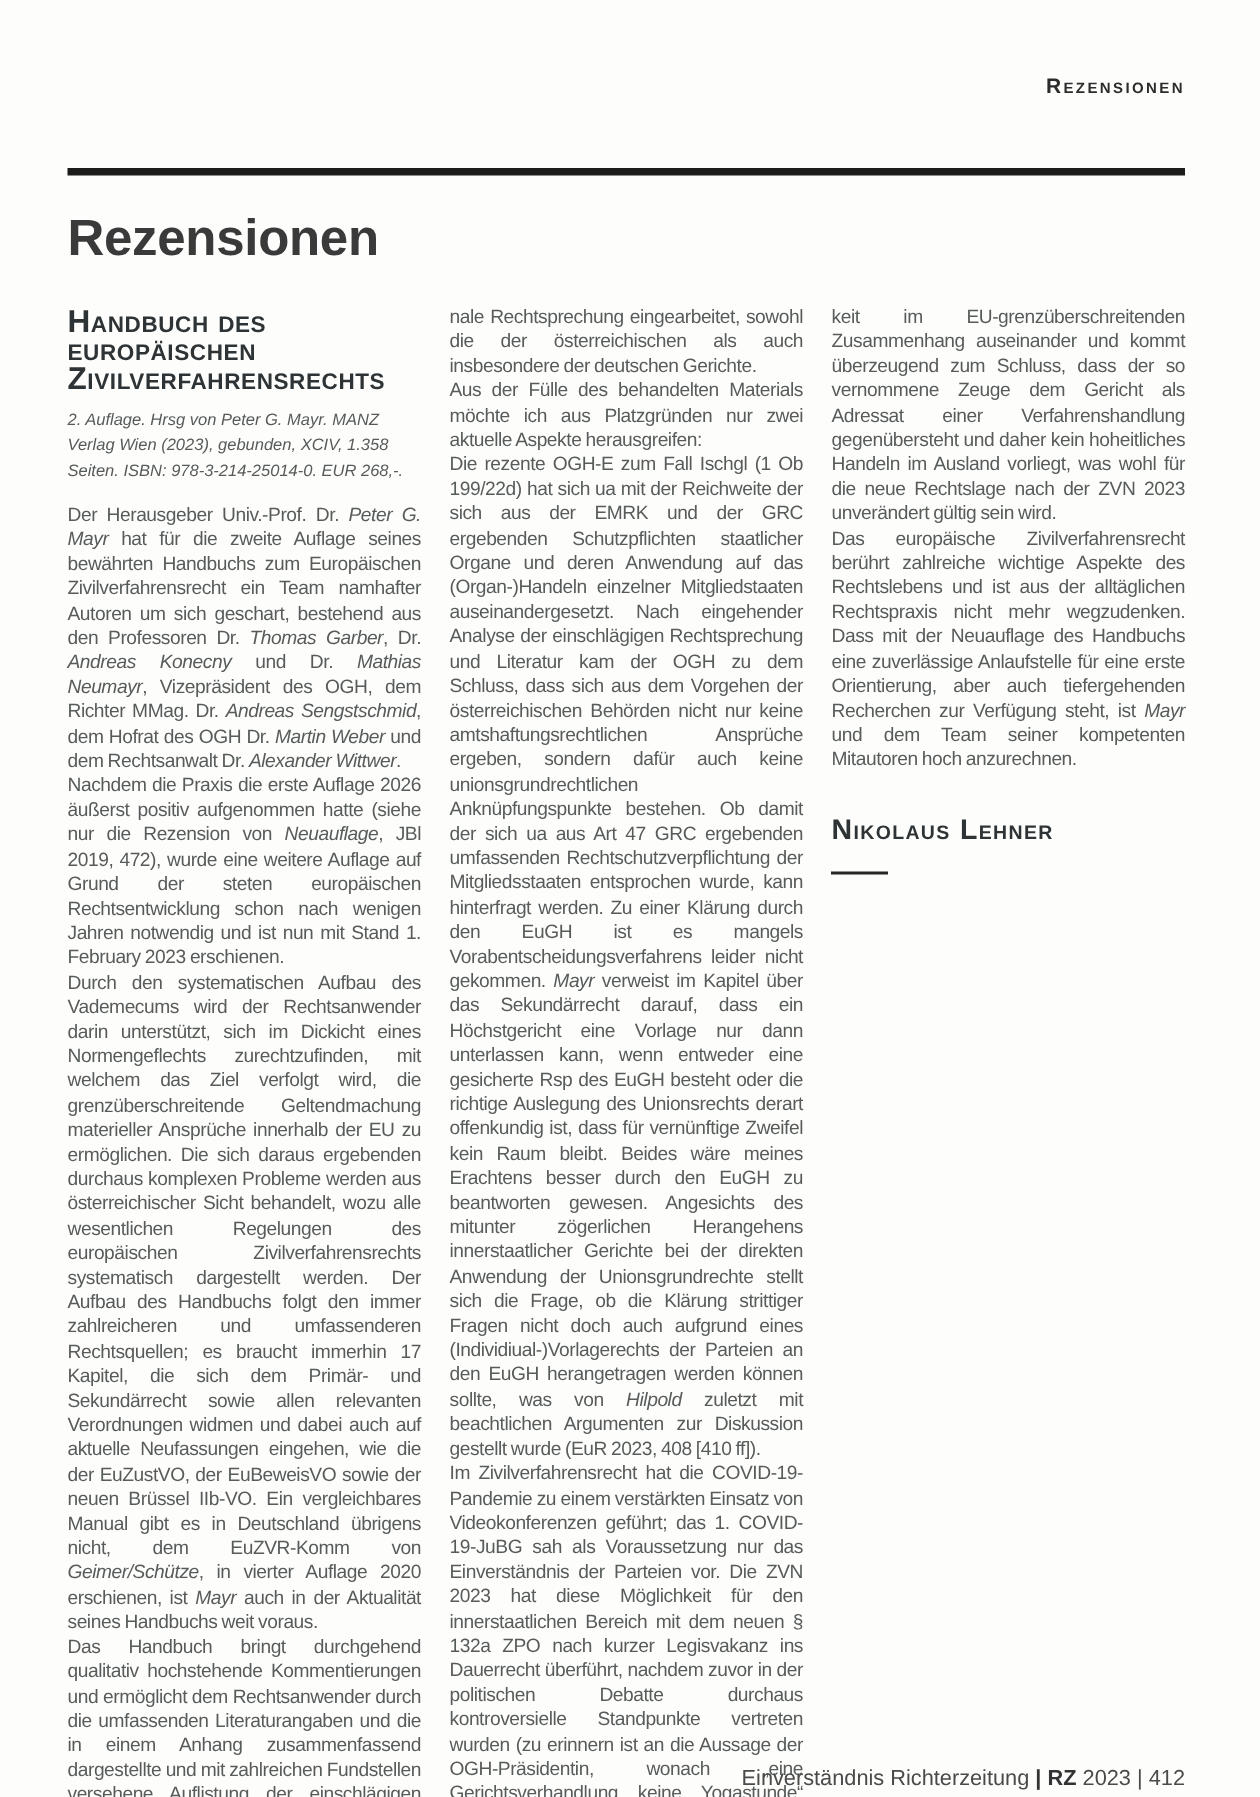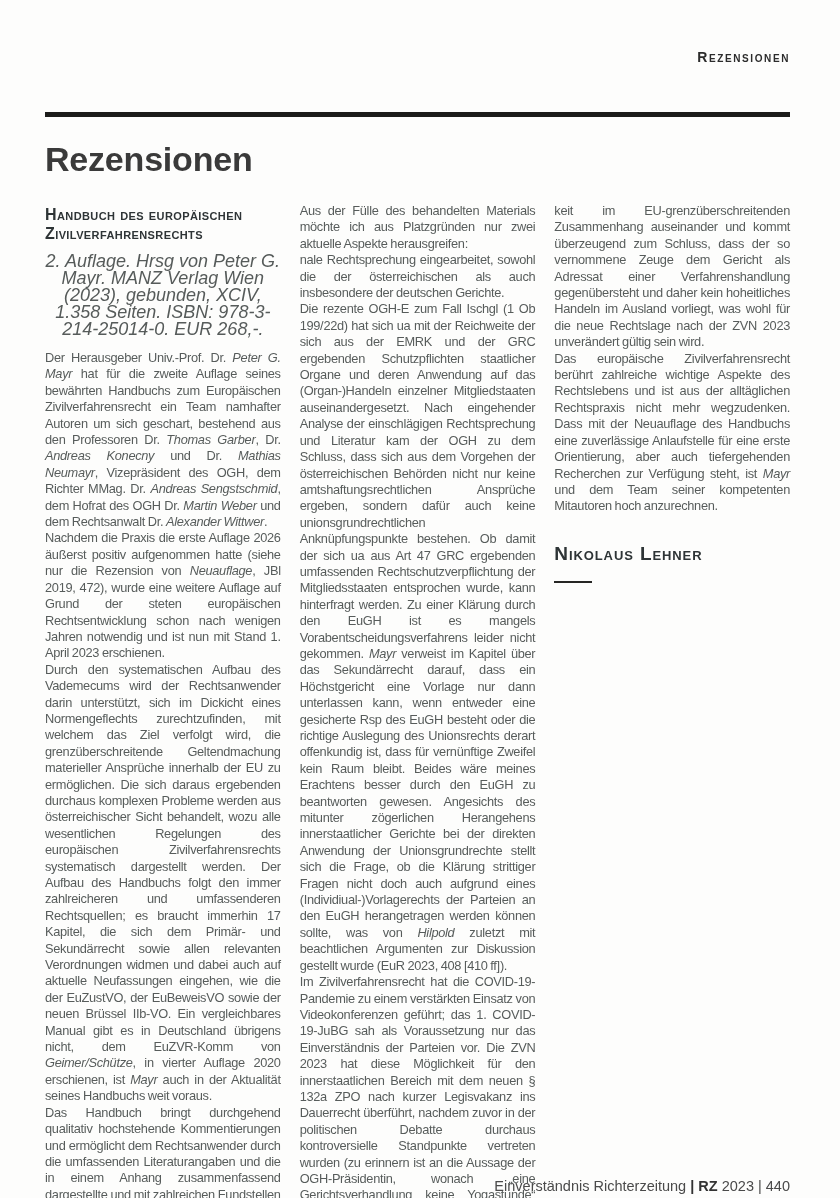--- a/index.html
+++ b/index.html
@@ -39,34 +39,33 @@
     color: #3a3a3a;
   }
   .columns {
     display: flex;
     gap: 19px;
     margin-top: 24px;
   }
   .col { flex: 1 1 0; min-width: 0; }
   .review-title {
     margin: 2px 0 0 0;
-    font-size: 16px;
+    font-size: 21px;
     line-height: 19px;
     font-weight: 700;
     font-variant: small-caps;
     letter-spacing: 0.4px;
     color: #2e3436;
   }
   .bibliography {
     margin: 10px 0 12px 0;
     font-style: italic;
-    font-size: 18px;
+    font-size: 11px;
     line-height: 17px;
     color: #565b5a;
-    text-align: center;
   }
   .col-body p {
     margin: 0;
     font-size: 12.8px;
     line-height: 16.4px;
     letter-spacing: -0.3px;
     word-spacing: -0.5px;
     text-align: justify;
     hyphens: auto;
     color: #575c5b;
@@ -107,41 +106,41 @@
 
   <h1 class="page-title">Rezensionen</h1>
 
   <div class="columns">
 
     <div class="col">
       <h2 class="review-title">Handbuch des europäischen Zivilverfahrensrechts</h2>
       <p class="bibliography">2. Auflage. Hrsg von Peter G. Mayr. MANZ Verlag Wien (2023), gebunden, XCIV, 1.358 Seiten. ISBN: 978-3-214-25014-0. EUR 268,-.</p>
       <div class="col-body">
           <p><span>Der Herausgeber Univ.-Prof. Dr. </span><em>Peter G. Mayr</em><span> hat für die zweite Auflage seines bewährten Handbuchs zum Europäischen Zivilverfahrensrecht ein Team namhafter Autoren um sich geschart, bestehend aus den Professoren Dr. </span><em>Thomas Garber</em><span>, Dr. </span><em>Andreas Konecny</em><span> und Dr. </span><em>Mathias Neumayr</em><span>, Vizepräsident des OGH, dem Richter MMag. Dr. </span><em>Andreas Sengstschmid</em><span>, dem Hofrat des OGH Dr. </span><em>Martin Weber</em><span> und dem Rechtsanwalt Dr. </span><em>Alexander Wittwer</em><span>.</span></p>
-          <p><span>Nachdem die Praxis die erste Auflage 2026 äußerst positiv aufgenommen hatte (siehe nur die Rezension von </span><em>Neuauflage</em><span>, JBl 2019, 472), wurde eine weitere Auflage auf Grund der steten europäischen Rechtsentwicklung schon nach wenigen Jahren notwendig und ist nun mit Stand 1. April 2023 erschienen.</span></p>
+          <p><span>Nachdem die Praxis die erste Auflage 2026 äußerst positiv aufgenommen hatte (siehe nur die Rezension von </span><em>Neuauflage</em><span>, JBl 2019, 472), wurde eine weitere Auflage auf Grund der steten europäischen Rechtsentwicklung schon nach wenigen Jahren notwendig und ist nun mit Stand 1. February 2023 erschienen.</span></p>
           <p><span>Durch den systematischen Aufbau des Vademecums wird der Rechtsanwender darin unterstützt, sich im Dickicht eines Normengeflechts zurechtzufinden, mit welchem das Ziel verfolgt wird, die grenzüberschreitende Geltendmachung materieller Ansprüche innerhalb der EU zu ermöglichen. Die sich daraus ergebenden durchaus komplexen Probleme werden aus österreichischer Sicht behandelt, wozu alle wesentlichen Regelungen des europäischen Zivilverfahrensrechts systematisch dargestellt werden. Der Aufbau des Handbuchs folgt den immer zahlreicheren und umfassenderen Rechtsquellen; es braucht immerhin 17 Kapitel, die sich dem Primär- und Sekundärrecht sowie allen relevanten Verordnungen widmen und dabei auch auf aktuelle Neufassungen eingehen, wie die der EuZustVO, der EuBeweisVO sowie der neuen Brüssel IIb-VO. Ein vergleichbares Manual gibt es in Deutschland übrigens nicht, dem EuZVR-Komm von </span><em>Geimer/Schütze</em><span>, in vierter Auflage 2020 erschienen, ist </span><em>Mayr</em><span> auch in der Aktualität seines Handbuchs weit voraus.</span></p>
           <p><span>Das Handbuch bringt durchgehend qualitativ hochstehende Kommentierungen und ermöglicht dem Rechtsanwender durch die umfassenden Literaturangaben und die in einem Anhang zusammenfassend dargestellte und mit zahlreichen Fundstellen versehene Auflistung der einschlägigen EuGH-Rechtsprechung eine vertiefende Auseinandersetzung mit weitergehenden Fragen. Neben der europäischen Rechtsprechung wurde auch die aktuelle natio-</span></p>
         </div>
     </div>
 
     <div class="col">
       <div class="col-body">
+          <p><span>nale Rechtsprechung eingearbeitet, sowohl die der österreichischen als auch insbesondere der deutschen Gerichte.</span></p>
           <p><span>Aus der Fülle des behandelten Materials möchte ich aus Platzgründen nur zwei aktuelle Aspekte herausgreifen:</span></p>
-          <p><span>nale Rechtsprechung eingearbeitet, sowohl die der österreichischen als auch insbesondere der deutschen Gerichte.</span></p>
           <p><span>Die rezente OGH-E zum Fall Ischgl (1 Ob 199/22d) hat sich ua mit der Reichweite der sich aus der EMRK und der GRC ergebenden Schutzpflichten staatlicher Organe und deren Anwendung auf das (Organ-)Handeln einzelner Mitgliedstaaten auseinandergesetzt. Nach eingehender Analyse der einschlägigen Rechtsprechung und Literatur kam der OGH zu dem Schluss, dass sich aus dem Vorgehen der österreichischen Behörden nicht nur keine amtshaftungsrechtlichen Ansprüche ergeben, sondern dafür auch keine unionsgrundrechtlichen Anknüpfungspunkte bestehen. Ob damit der sich ua aus Art 47 GRC ergebenden umfassenden Rechtschutzverpflichtung der Mitgliedsstaaten entsprochen wurde, kann hinterfragt werden. Zu einer Klärung durch den EuGH ist es mangels Vorabentscheidungsverfahrens leider nicht gekommen. </span><em>Mayr</em><span> verweist im Kapitel über das Sekundärrecht darauf, dass ein Höchstgericht eine Vorlage nur dann unterlassen kann, wenn entweder eine gesicherte Rsp des EuGH besteht oder die richtige Auslegung des Unionsrechts derart offenkundig ist, dass für vernünftige Zweifel kein Raum bleibt. Beides wäre meines Erachtens besser durch den EuGH zu beantworten gewesen. Angesichts des mitunter zögerlichen Herangehens innerstaatlicher Gerichte bei der direkten Anwendung der Unionsgrundrechte stellt sich die Frage, ob die Klärung strittiger Fragen nicht doch auch aufgrund eines (Individiual-)Vorlagerechts der Parteien an den EuGH herangetragen werden können sollte, was von </span><em>Hilpold</em><span> zuletzt mit beachtlichen Argumenten zur Diskussion gestellt wurde (EuR 2023, 408 [410 ff]).</span></p>
           <p><span>Im Zivilverfahrensrecht hat die COVID-19-Pandemie zu einem verstärkten Einsatz von Videokonferenzen geführt; das 1. COVID-19-JuBG sah als Voraussetzung nur das Einverständnis der Parteien vor. Die ZVN 2023 hat diese Möglichkeit für den innerstaatlichen Bereich mit dem neuen § 132a ZPO nach kurzer Legisvakanz ins Dauerrecht überführt, nachdem zuvor in der politischen Debatte durchaus kontroversielle Standpunkte vertreten wurden (zu erinnern ist an die Aussage der OGH-Präsidentin, wonach „eine Gerichtsverhandlung keine Yogastunde“ sei). </span><em>Sengstschmid</em><span> setzt sich im Kapitel über die EuBeweisVO 2020 mit der Frage der Zulässig-</span></p>
         </div>
     </div>
 
     <div class="col">
       <div class="col-body">
           <p><span>keit im EU-grenzüberschreitenden Zusammenhang auseinander und kommt überzeugend zum Schluss, dass der so vernommene Zeuge dem Gericht als Adressat einer Verfahrenshandlung gegenübersteht und daher kein hoheitliches Handeln im Ausland vorliegt, was wohl für die neue Rechtslage nach der ZVN 2023 unverändert gültig sein wird.</span></p>
           <p><span>Das europäische Zivilverfahrensrecht berührt zahlreiche wichtige Aspekte des Rechtslebens und ist aus der alltäglichen Rechtspraxis nicht mehr wegzudenken. Dass mit der Neuauflage des Handbuchs eine zuverlässige Anlaufstelle für eine erste Orientierung, aber auch tiefergehenden Recherchen zur Verfügung steht, ist </span><em>Mayr</em><span> und dem Team seiner kompetenten Mitautoren hoch anzurechnen.</span></p>
         </div>
       <div class="reviewer">Nikolaus Lehner</div>
       <div class="sig-rule"></div>
     </div>
 
   </div>
 
-  <div class="footer"><span>Einverständnis Richterzeitung</span> <span class="bold">|</span> <span class="bold">RZ</span> <span>2023</span> <span>|</span> <span>440</span></div>
+  <div class="footer"><span>Einverständnis Richterzeitung</span> <span class="bold">|</span> <span class="bold">RZ</span> <span>2023</span> <span>|</span> <span>412</span></div>
 
 </div>
 
 </body></html>

